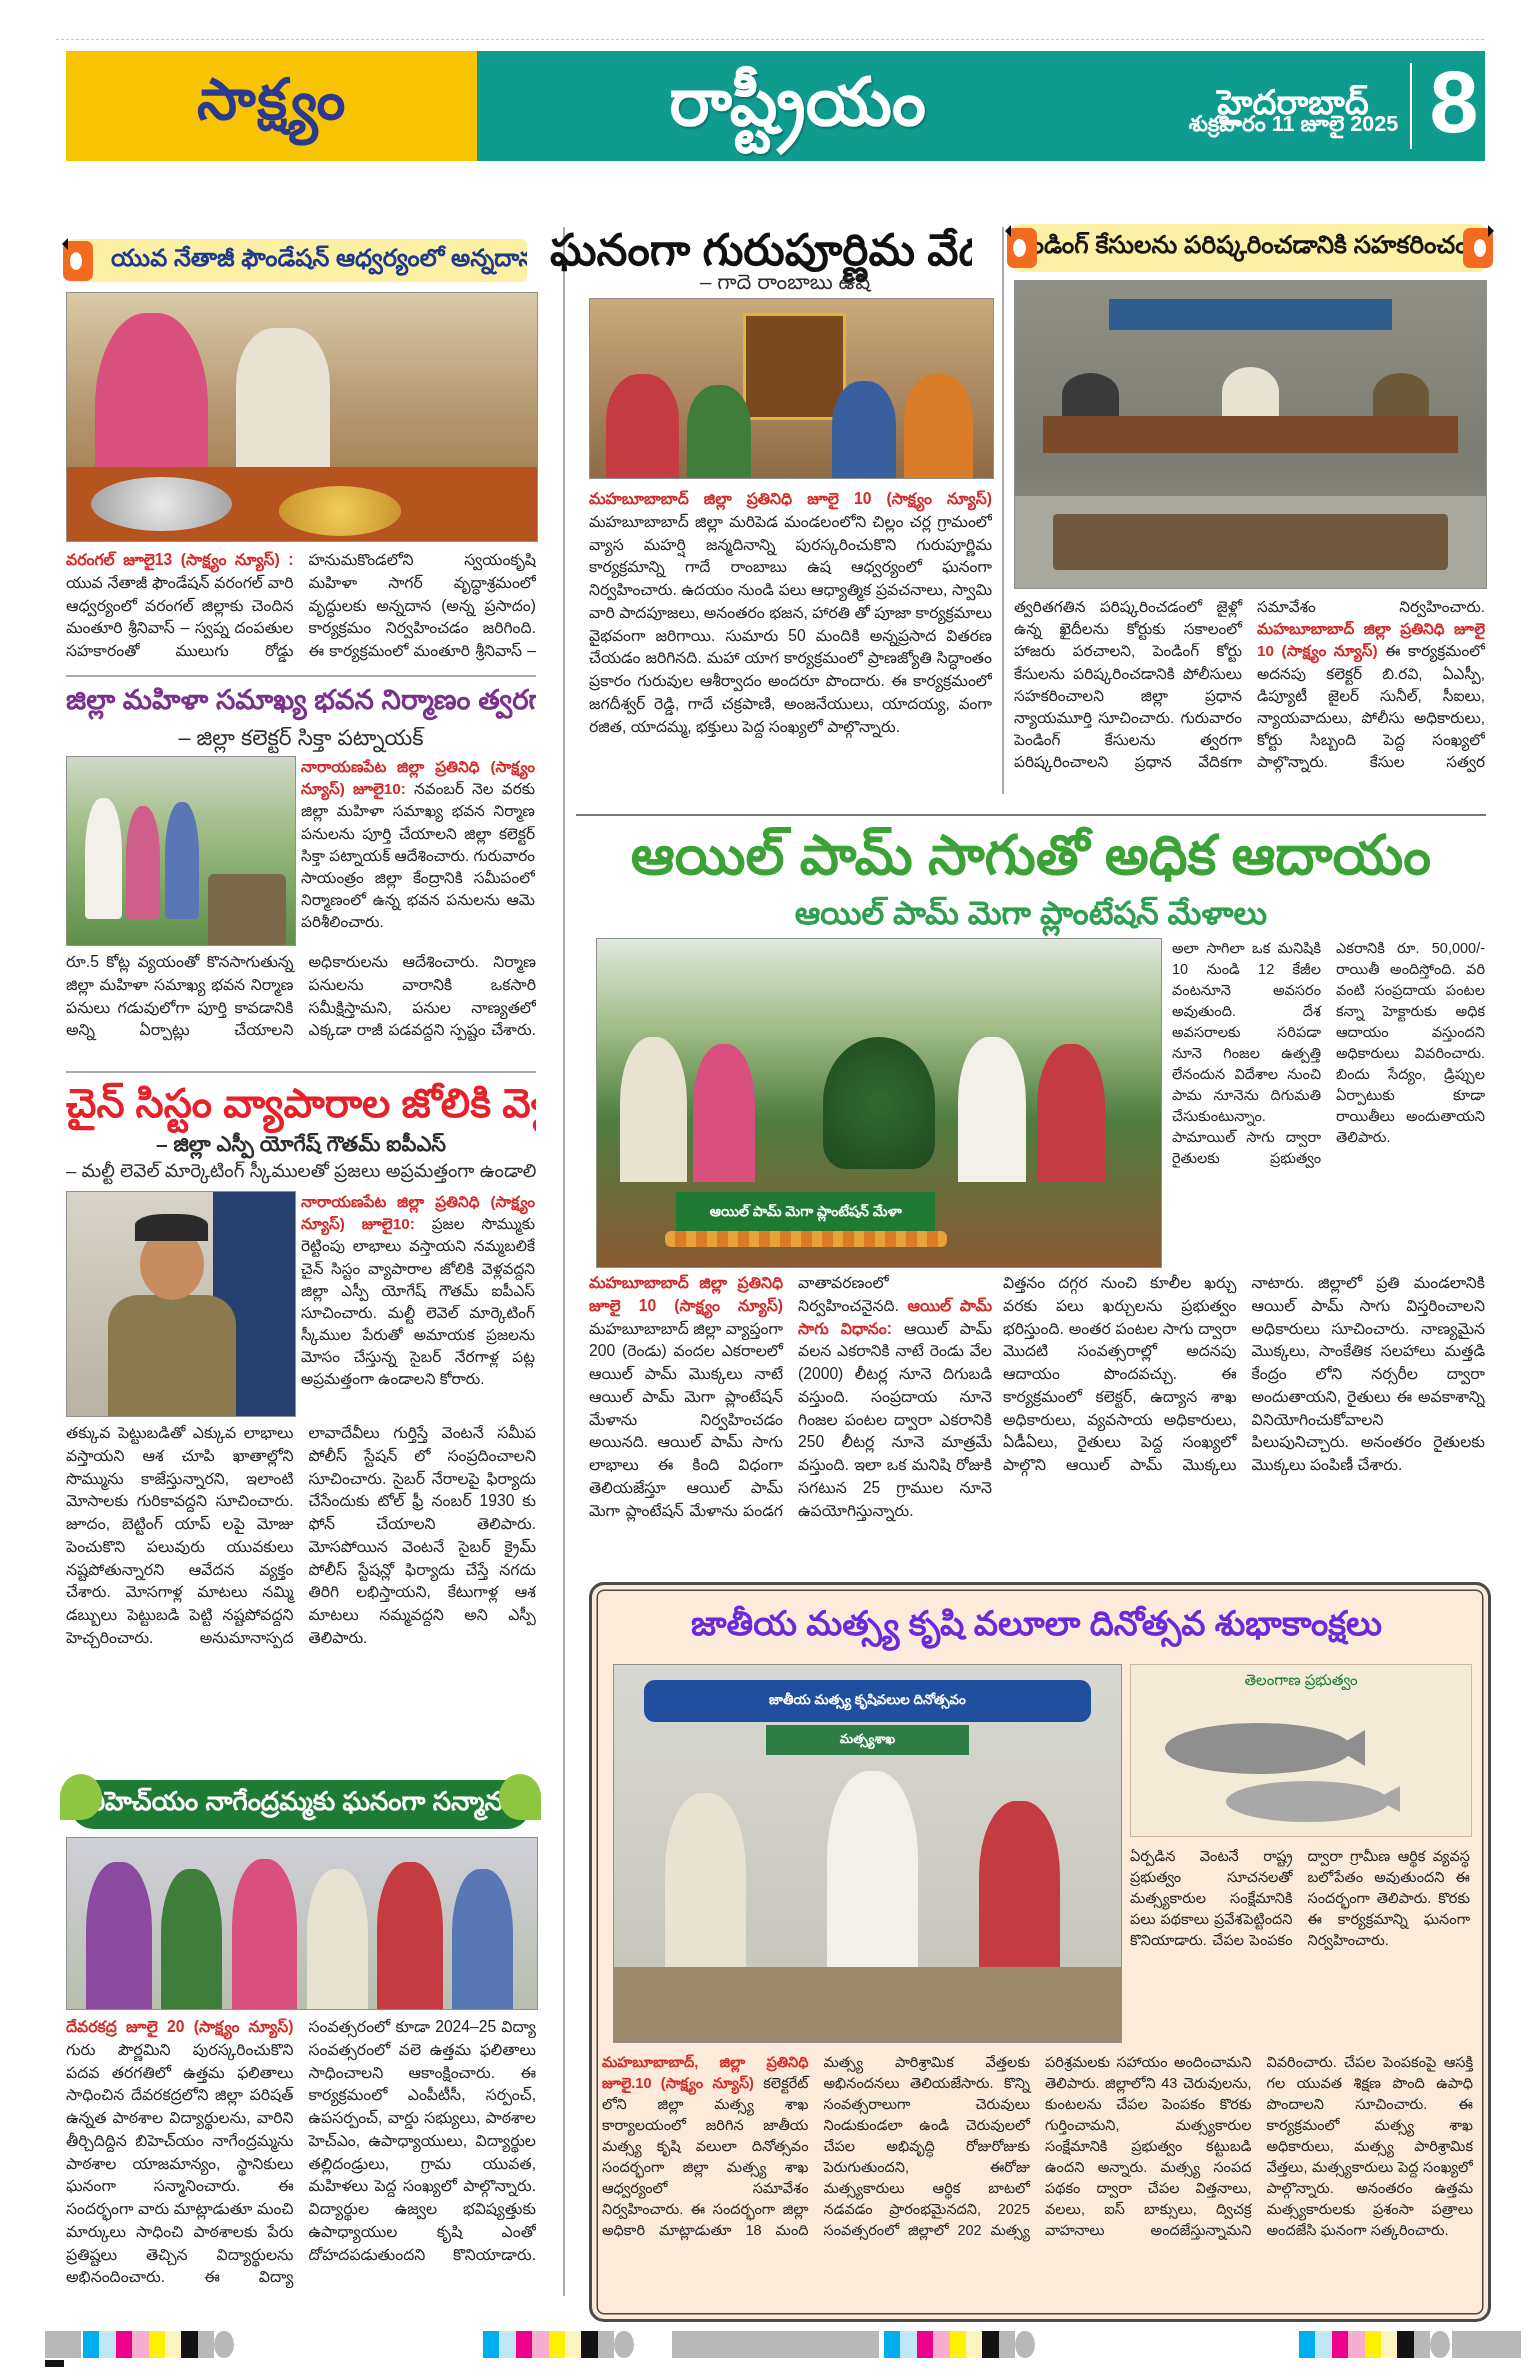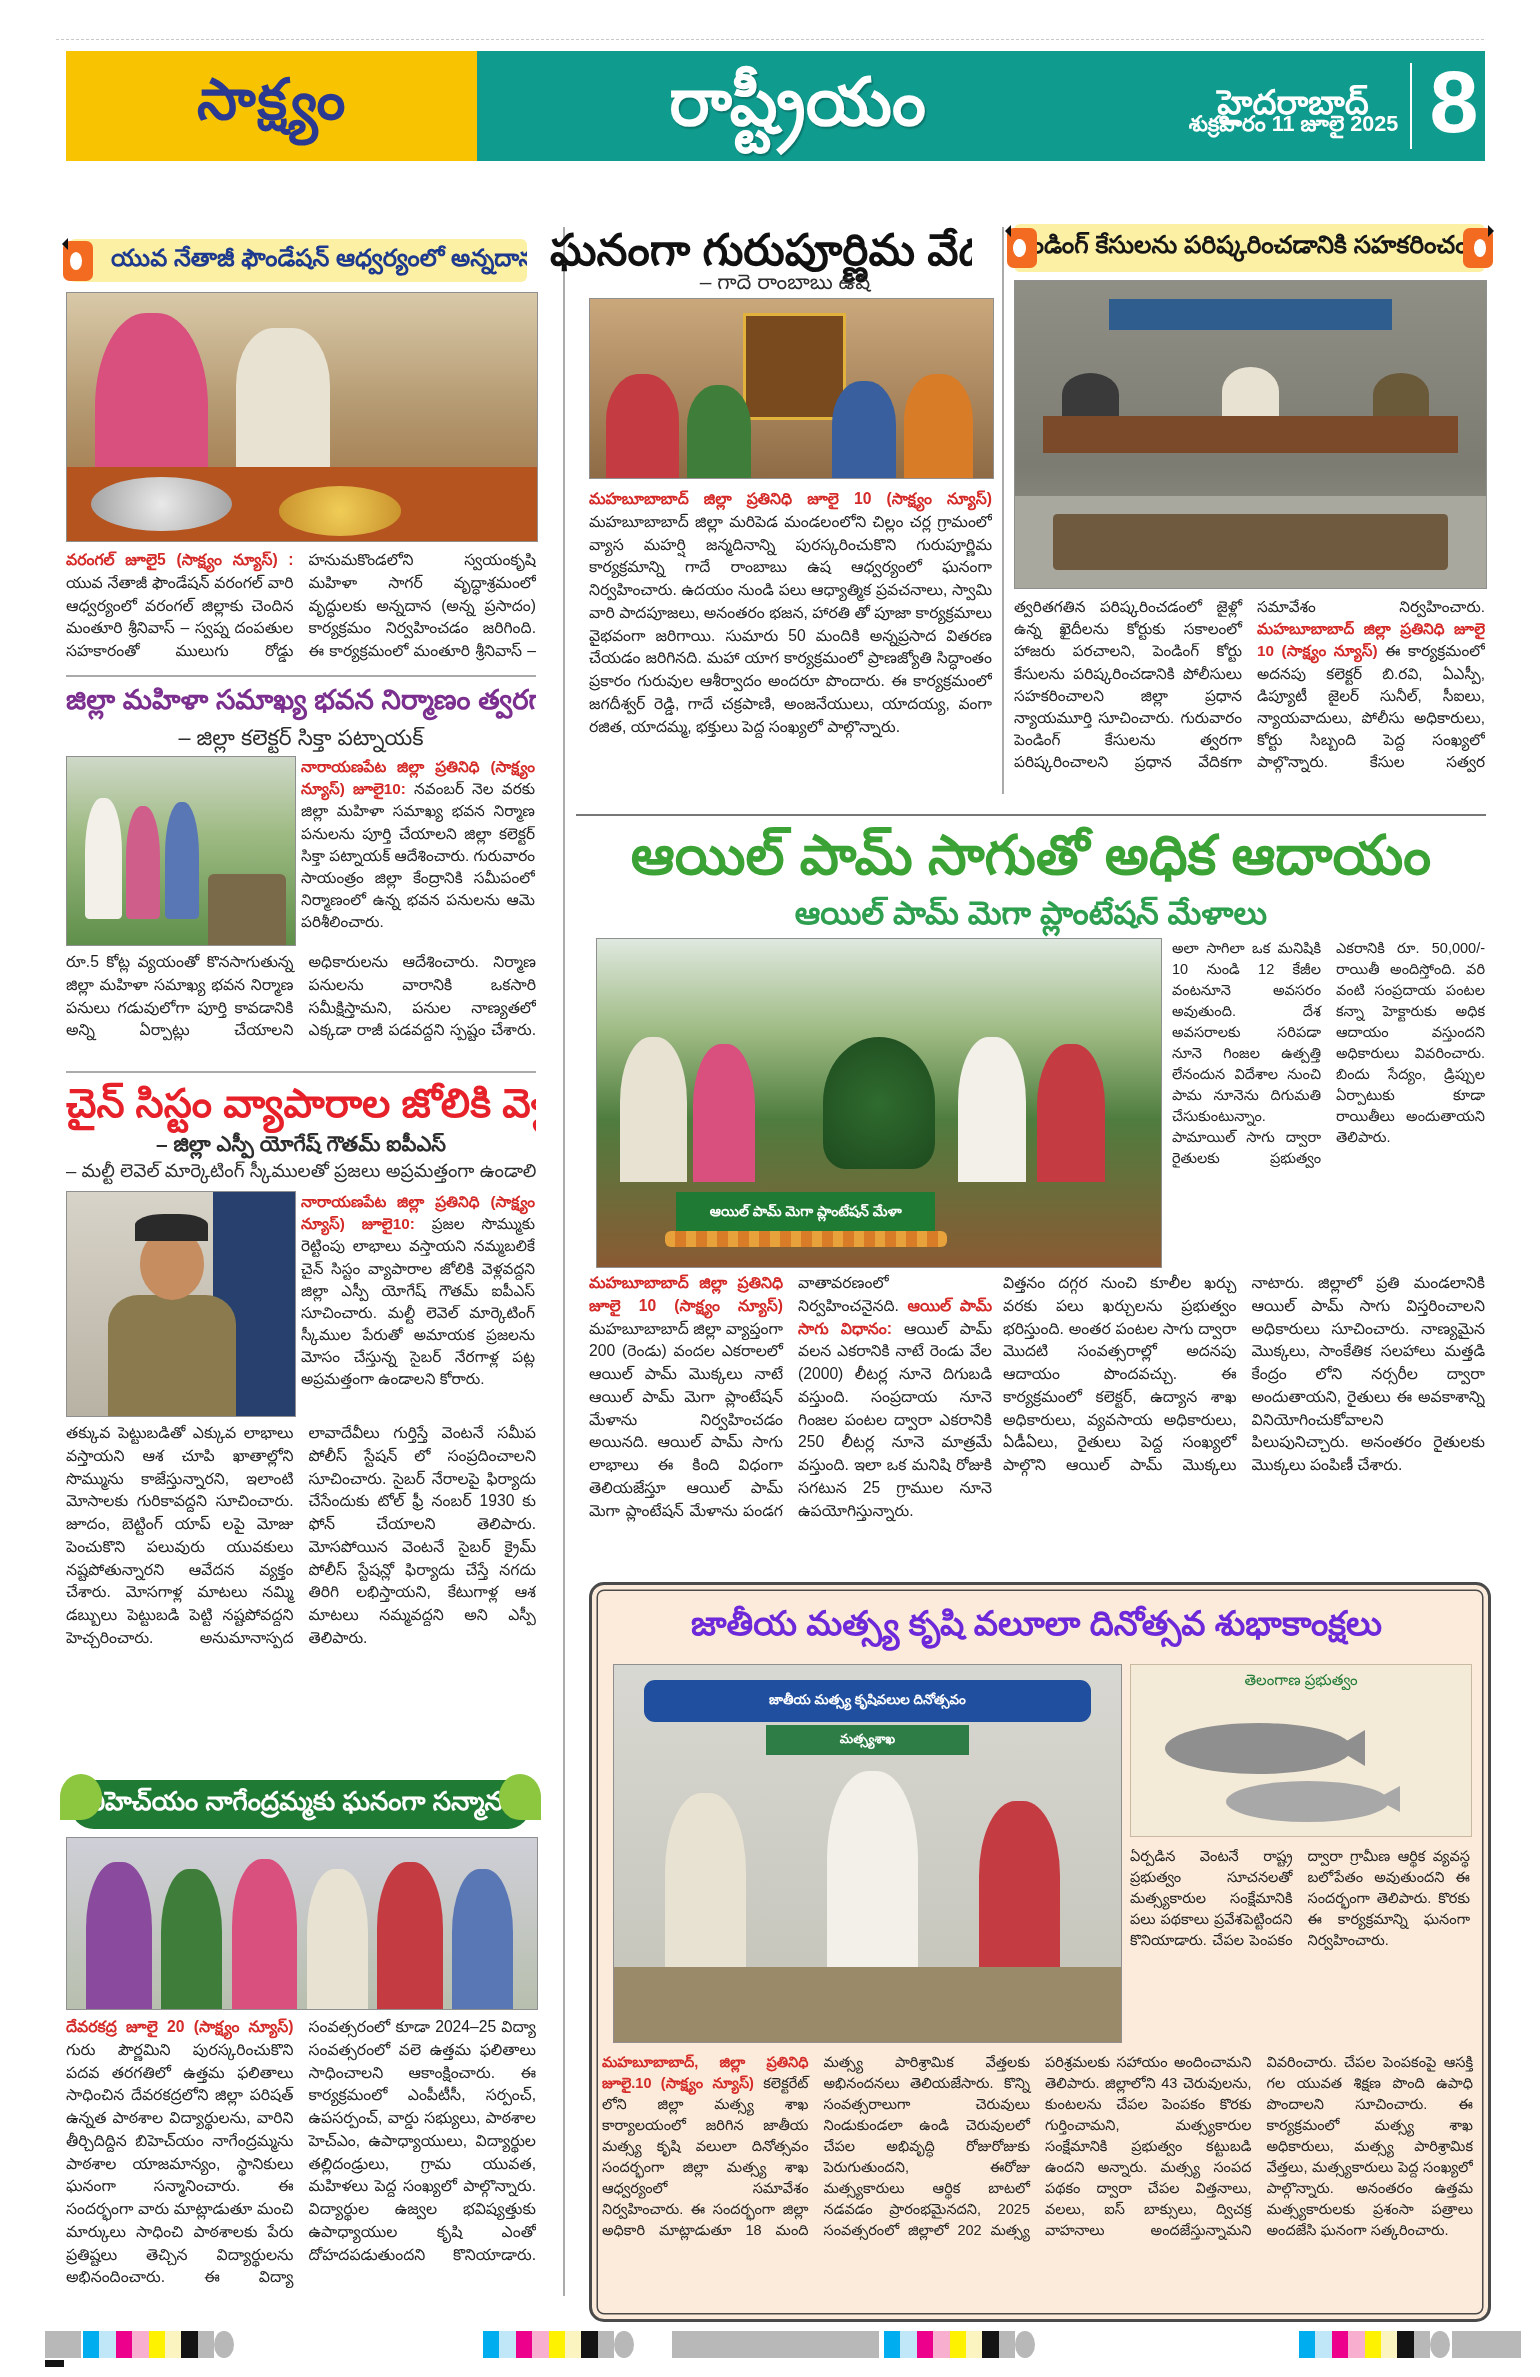--- a/index.html
+++ b/index.html
@@ -84,21 +84,21 @@
   <span class="banner-text" style="padding-left:42px;font-size:24px;">యువ నేతాజీ ఫౌండేషన్ ఆధ్వర్యంలో అన్నదాన కార్యక్రమం</span>
 </div>
 <div class="abs photo" style="left:66px;top:292px;width:470px;height:248px;background:linear-gradient(180deg,#d9c9a8 0%,#b59a72 45%,#9a6a3a 100%);">
   <div class="sh" style="left:6%;top:8%;width:24%;height:84%;background:#d94f7e;border-radius:45% 45% 4.5px 4.5px;"></div>
   <div class="sh" style="left:36%;top:14%;width:20%;height:58%;background:#e8e2d2;border-radius:40% 40% 4.5px 4.5px;"></div>
   <div class="sh" style="left:0;bottom:0;width:100%;height:30%;background:#b5541f;"></div>
   <div class="sh" style="left:5%;bottom:4%;width:30%;height:22%;background:radial-gradient(circle,#e9e9e9,#9f9f9f);border-radius:50%;"></div>
   <div class="sh" style="left:45%;bottom:2%;width:26%;height:20%;background:radial-gradient(circle,#f0cd57,#c78f2a);border-radius:50%;"></div>
 </div>
 <div class="abs bodytext cols2" style="left:66px;top:549px;width:470px;height:122px;">
-  <span class="dateline">వరంగల్ జూలై5 (సాక్ష్యం న్యూస్) :</span>
+  <span class="dateline">వరంగల్ జూలై13 (సాక్ష్యం న్యూస్) :</span>
   <span>యువ నేతాజీ ఫౌండేషన్ వరంగల్ వారి ఆధ్వర్యంలో వరంగల్ జిల్లాకు చెందిన మంతూరి శ్రీనివాస్ – స్వప్న దంపతుల సహకారంతో ములుగు రోడ్డు హనుమకొండలోని స్వయంకృషి మహిళా సాగర్ వృద్ధాశ్రమంలో వృద్ధులకు అన్నదాన (అన్న ప్రసాదం) కార్యక్రమం నిర్వహించడం జరిగింది. ఈ కార్యక్రమంలో మంతూరి శ్రీనివాస్ – స్వప్న, మంతూరి సాగర్, మంతూరి రియాన్ష్, యువ నేతాజీ ఫౌండేషన్ అధ్యక్షులు కొత్తపల్లి అరుణ్ కుమార్, వరంగల్ పోలీస్ కానిస్టేబుల్ కృష్ణ, భావన, బటుకూరి యాకయ్య, వాలకుర్తి ఎస్.కె ముస్తఫా, లీగల్ అడ్వైజర్ రాచకొండ (హైకోర్ట్ అడ్వకేట్), యాద రవి కుమార్, అశోక్ కుమార్, తూనం రాము, సి.ఐ. కానిస్టేబుల్ వెనాల రమేష్, మండల నాయకులు, గ్రామ పెద్దలు తదితరులు పాల్గొన్నారు.</span>
 </div>
 
 <div class="abs hl" style="left:66px;top:684px;width:470px;font-size:27.6px;color:#7B2F8E;">జిల్లా మహిళా సమాఖ్య భవన నిర్మాణం త్వరగా పూర్తి చేయాలి</div>
 <div class="abs byline" style="left:66px;top:725px;width:470px;font-size:21.6px;">– జిల్లా కలెక్టర్ సిక్తా పట్నాయక్</div>
 <div class="abs photo" style="left:66px;top:756px;width:228px;height:188px;background:linear-gradient(180deg,#cfd8c8 0%,#9fbb84 40%,#5f8f4a 100%);">
   <div class="sh" style="left:8%;top:22%;width:16%;height:64%;background:#f2f0e8;border-radius:45% 45% 4.5px 4.5px;"></div>
   <div class="sh" style="left:26%;top:26%;width:15%;height:60%;background:#cf5f8a;border-radius:45% 45% 4.5px 4.5px;"></div>
   <div class="sh" style="left:43%;top:24%;width:15%;height:62%;background:#5a77b5;border-radius:45% 45% 4.5px 4.5px;"></div>
   <div class="sh" style="left:62%;bottom:0;width:34%;height:38%;background:#7a6a4a;border-radius:6px 6px 0 0;"></div>

